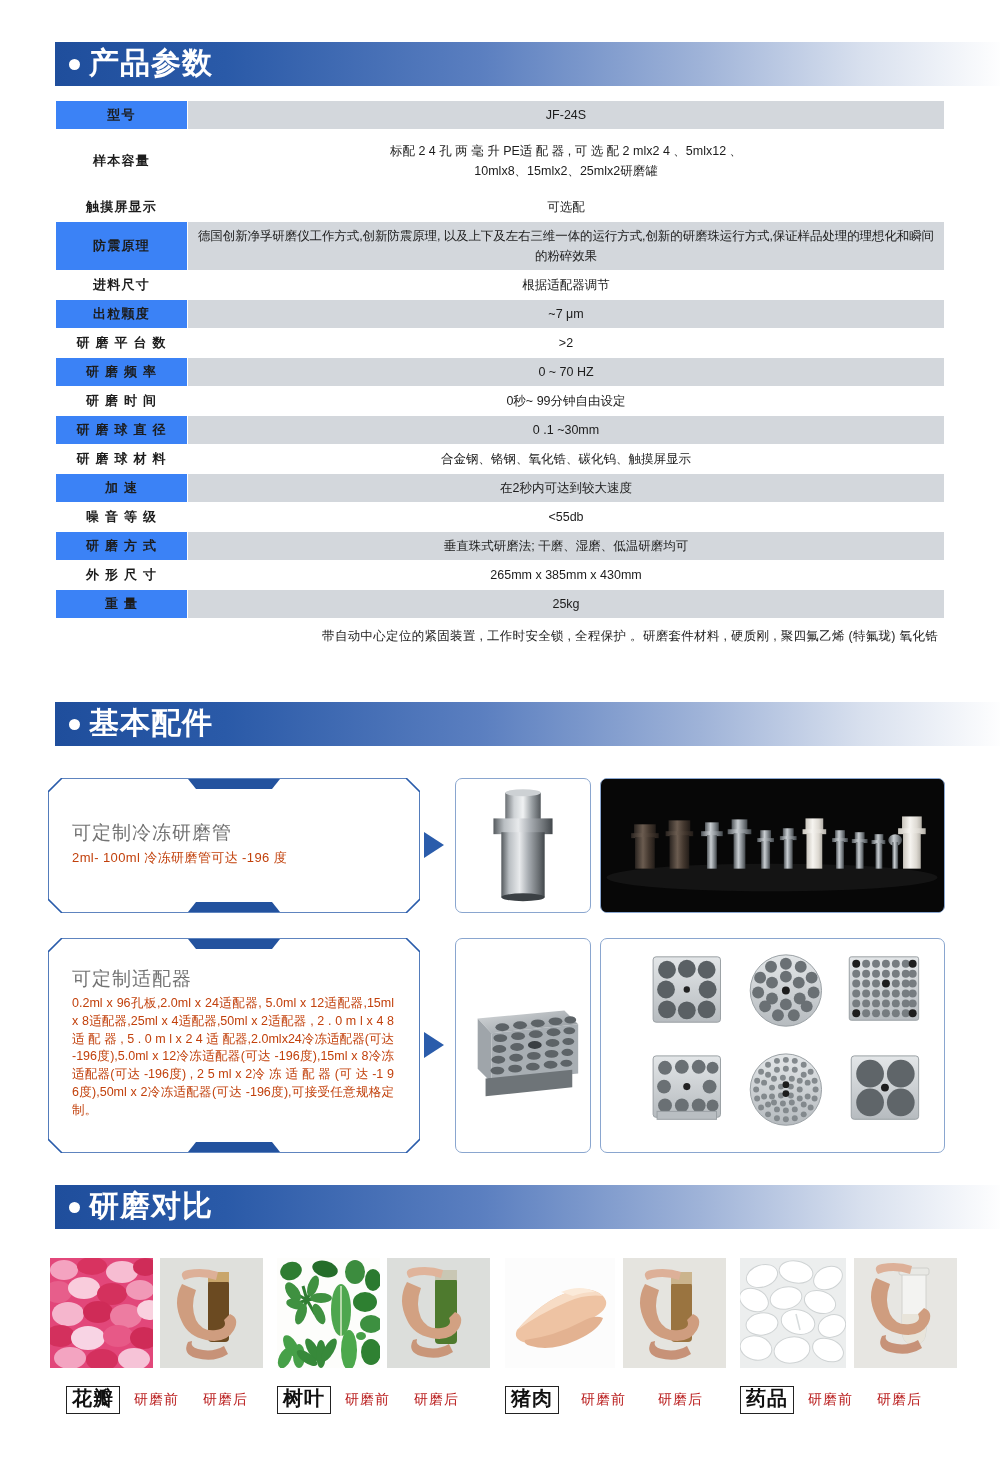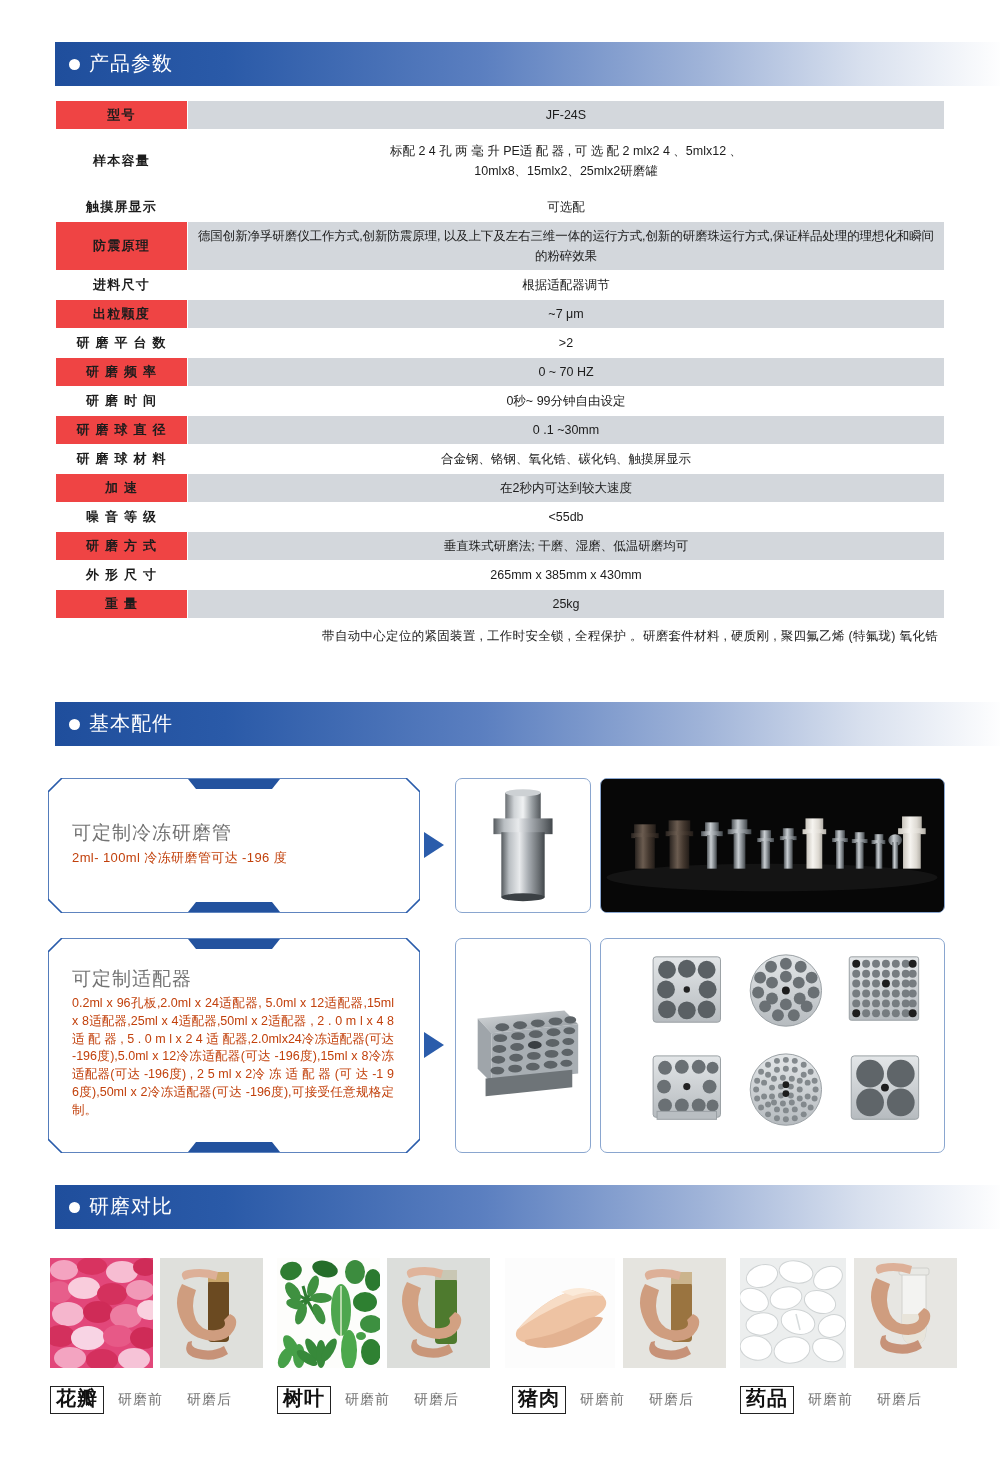--- a/index.html
+++ b/index.html
@@ -28,22 +28,22 @@
     width: 11px;
     height: 11px;
     border-radius: 50%;
     background: #ffffff;
     margin-left: 14px;
     margin-right: 9px;
     flex: none;
   }
   .banner-title {
     color: #ffffff;
-    font-size: 20px;
-    font-weight: 400;
+    font-size: 30px;
+    font-weight: 700;
     letter-spacing: 1px;
     line-height: 1;
     padding-bottom: 2px;
   }
 
   
   .spec-table {
     position: absolute;
     left: 55px;
     top: 100px;
@@ -66,21 +66,21 @@
     letter-spacing: 1.2px;
     font-size: 13px;
   }
   .spec-table .val {
     text-align: center;
     line-height: 1.6;
   }
   .spec-table tr.shade .val { background: #d3d7dc; }
   .spec-table tr.plain .val { background: #ffffff; }
   .spec-table tr.plain .lbl { background: #ffffff; }
-  .spec-table tr.shade .lbl { background: #ef4444; }
+  .spec-table tr.shade .lbl { background: #3b82f6; }
 
   .row-h-std td { height: 25px; }
   .row-h-tall td { height: 63px; }
   .row-h-note td { height: 36px; }
 
   .val-small { font-size: 11px; letter-spacing: -0.1px; }
   .footnote-cell {
     text-align: right;
     font-size: 13px;
     background: #ffffff !important;
@@ -161,21 +161,21 @@
     border: 1.5px solid #222;
     font-size: 20px;
     font-weight: 700;
     padding: 0px 5px 2px 5px;
     line-height: 1.18;
     letter-spacing: 1px;
     color: #111;
   }
   .cmp-sub {
     font-size: 14px;
-    color: #737373;
+    color: #b91c1c;
     letter-spacing: 1px;
   }
 </style>
 </head>
 <body>
 
 <div class="section-banner" style="top:42px;">
   <span class="banner-dot"></span>
   <span class="banner-title">产品参数</span>
 </div>
@@ -693,21 +693,21 @@
   <div class="cmp-img" style="left:110px; width:103px;">
     <svg viewBox="0 0 103 110" preserveAspectRatio="none">
       <rect width="103" height="110" fill="#dfe0dc"></rect>
       <rect x="48" y="22" width="21" height="62" rx="4" fill="#6b4a21"></rect>
       <rect x="48" y="14" width="21" height="10" fill="#c9a66b"></rect>
       <path d="M22 26 q-10 18 0 38 q6 14 24 18 q20 4 28 -10 q6 -12 -4 -16 l-6 6 q4 8 -8 10 q-14 2 -20 -10 q-6 -14 0 -30 z" fill="#cf9d7f"></path>
       <path d="M24 22 q-6 -8 4 -10 q16 -3 30 2 l-2 8 q-14 -5 -26 -2 z" fill="#ddb098"></path>
       <path d="M28 84 q-6 12 8 16 q18 5 32 -4 l-4 -8 q-12 7 -26 3 q-8 -2 -6 -8 z" fill="#c79278"></path>
     </svg>
   </div>
-  <div class="cmp-labels" style="left:0;">
+  <div class="cmp-labels" style="left:16px;">
     <span class="cmp-tag">花瓣</span>
     <span class="cmp-sub" style="margin-left:14px;">研磨前</span>
     <span class="cmp-sub" style="margin-left:24px;">研磨后</span>
   </div>
 </div>
 
 <div class="cmp-group" style="left:277px; top:1258px; width:220px;">
   <div class="cmp-img" style="left:0; width:103px;">
     <svg viewBox="0 0 103 110" preserveAspectRatio="none">
       <rect width="103" height="110" fill="#fdfdfb"></rect>
@@ -778,21 +778,21 @@
   <div class="cmp-img" style="left:118px; width:103px;">
     <svg viewBox="0 0 103 110" preserveAspectRatio="none">
       <rect width="103" height="110" fill="#e5e4df"></rect>
       <rect x="48" y="24" width="21" height="60" rx="4" fill="#9a7440"></rect>
       <rect x="48" y="14" width="21" height="12" fill="#cbb48d"></rect>
       <path d="M22 26 q-10 18 0 38 q6 14 24 18 q20 4 28 -10 q6 -12 -4 -16 l-6 6 q4 8 -8 10 q-14 2 -20 -10 q-6 -14 0 -30 z" fill="#cf9d7f"></path>
       <path d="M24 22 q-6 -8 4 -10 q16 -3 30 2 l-2 8 q-14 -5 -26 -2 z" fill="#ddb098"></path>
       <path d="M28 84 q-6 12 8 16 q18 5 32 -4 l-4 -8 q-12 7 -26 3 q-8 -2 -6 -8 z" fill="#c79278"></path>
     </svg>
   </div>
-  <div class="cmp-labels" style="left:7px;">
+  <div class="cmp-labels" style="left:0;gap:8px;">
     <span class="cmp-tag">猪肉</span>
     <span class="cmp-sub" style="margin-left:14px;">研磨前</span>
     <span class="cmp-sub" style="margin-left:24px;">研磨后</span>
   </div>
 </div>
 
 <div class="cmp-group" style="left:740px; top:1258px; width:220px;">
   <div class="cmp-img" style="left:0; width:106px;">
     <svg viewBox="0 0 106 110" preserveAspectRatio="none">
       <rect width="106" height="110" fill="#eceeee"></rect>

